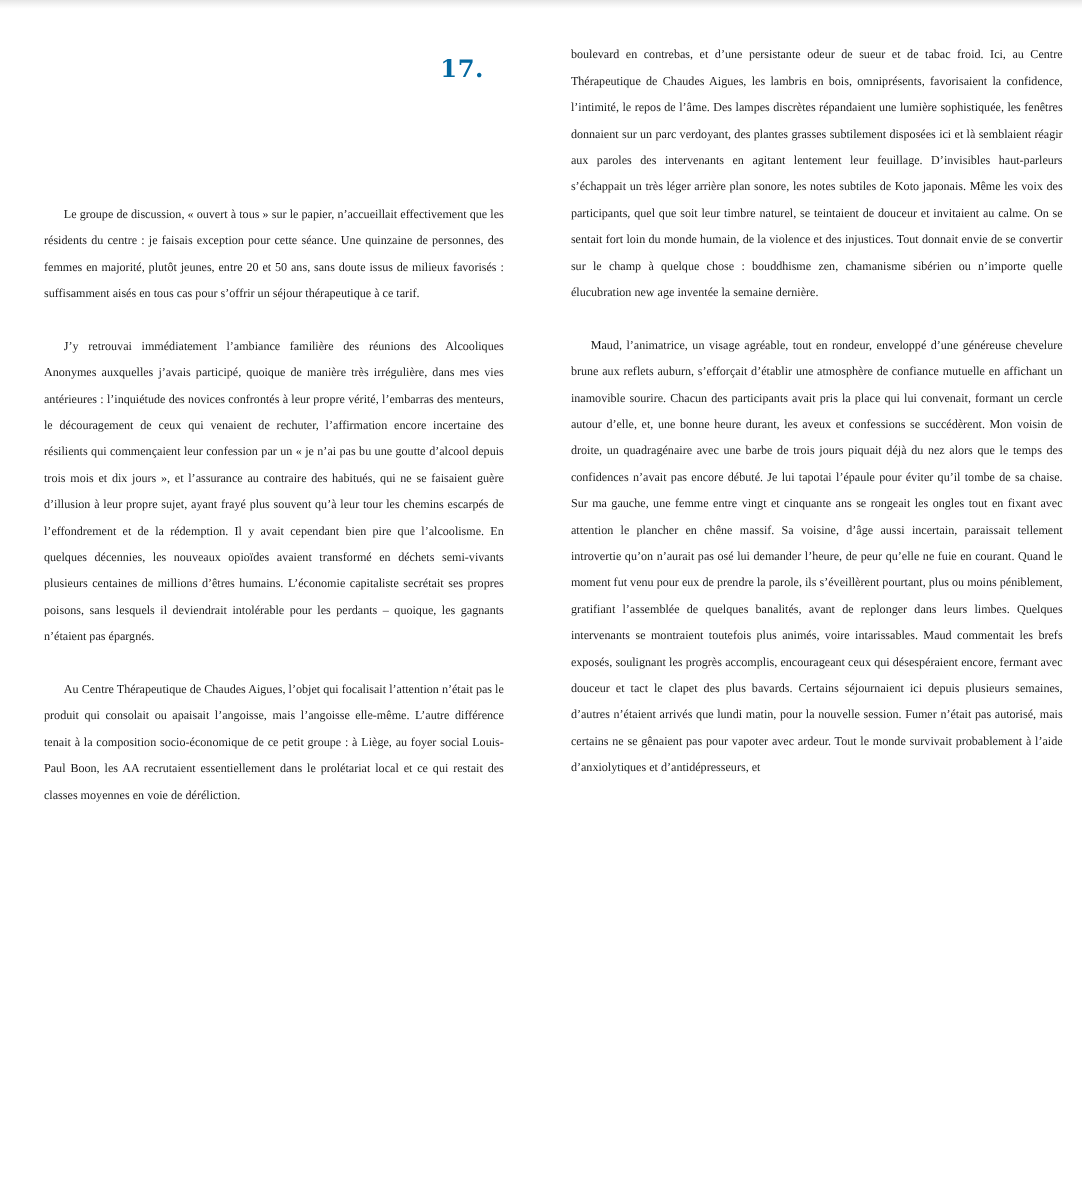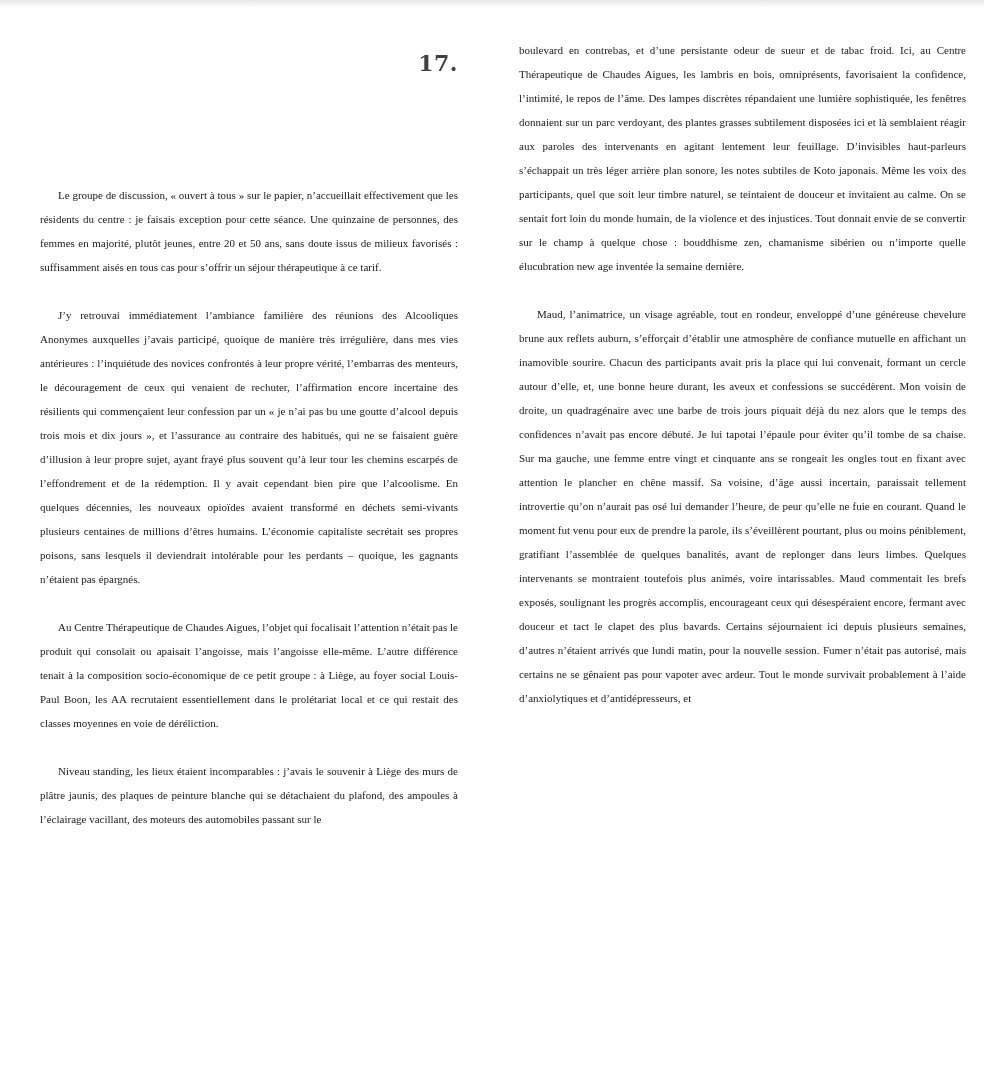--- a/index.html
+++ b/index.html
@@ -29,25 +29,25 @@
       left: 40px;
       width: 418px;
     }
     .page-right {
       left: 519px;
       width: 447px;
     }
     .chapter-number {
       position: absolute;
       top: 50px;
-      right: 0;
+      right: 18px;
       font-family: "DejaVu Serif", "Liberation Serif", serif;
       font-size: 22px;
       font-weight: 700;
-      color: #404040;
+      color: #0369a1;
       letter-spacing: 0.5px;
     }
     .text-block {
       position: absolute;
       left: 0;
       right: 0;
       font-size: 11px;
       line-height: 24px;
       text-align: justify;
       hyphens: manual;
@@ -66,21 +66,20 @@
 <body>
 
 <div class="top-shadow"></div>
 
 <div class="page page-left">
   <div class="chapter-number">17.</div>
   <div class="text-block left-text">
     <p>Le groupe de discussion, « ouvert à tous » sur le papier, n’accueillait effectivement que les résidents du centre : je faisais exception pour cette séance. Une quinzaine de personnes, des femmes en majorité, plutôt jeunes, entre 20 et 50 ans, sans doute issus de milieux favorisés : suffisamment aisés en tous cas pour s’offrir un séjour thérapeutique à ce tarif.</p>
     <p>J’y retrouvai immédiatement l’ambiance familière des réunions des Alcooliques Anonymes auxquelles j’avais participé, quoique de manière très irrégulière, dans mes vies antérieures : l’inquiétude des novices confrontés à leur propre vérité, l’embarras des menteurs, le découragement de ceux qui venaient de rechuter, l’affirmation encore incertaine des résilients qui commençaient leur confession par un « je n’ai pas bu une goutte d’alcool depuis trois mois et dix jours », et l’assurance au contraire des habitués, qui ne se faisaient guère d’illusion à leur propre sujet, ayant frayé plus souvent qu’à leur tour les chemins escarpés de l’effondrement et de la rédemption. Il y avait cependant bien pire que l’alcoolisme. En quelques décennies, les nouveaux opioïdes avaient transformé en déchets semi-vivants plusieurs centaines de millions d’êtres humains. L’économie capitaliste secrétait ses propres poisons, sans lesquels il deviendrait intolérable pour les perdants – quoique, les gagnants n’étaient pas épargnés.</p>
     <p>Au Centre Thérapeutique de Chaudes Aigues, l’objet qui focalisait l’attention n’était pas le produit qui consolait ou apaisait l’angoisse, mais l’angoisse elle-même. L’autre différence tenait à la composition socio-économique de ce petit groupe : à Liège, au foyer social Louis-Paul Boon, les AA recrutaient essentiellement dans le prolétariat local et ce qui restait des classes moyennes en voie de déréliction.</p>
-    <p>Niveau standing, les lieux étaient incomparables : j’avais le souvenir à Liège des murs de plâtre jaunis, des plaques de peinture blanche qui se détachaient du plafond, des ampoules à l’éclairage vacillant, des moteurs des automobiles passant sur le</p>
   </div>
 </div>
 
 <div class="page page-right">
   <div class="text-block right-text">
     <p class="continued">boulevard en contrebas, et d’une persistante odeur de sueur et de tabac froid. Ici, au Centre Thérapeutique de Chaudes Aigues, les lambris en bois, omniprésents, favorisaient la confidence, l’intimité, le repos de l’âme. Des lampes discrètes répandaient une lumière sophistiquée, les fenêtres donnaient sur un parc verdoyant, des plantes grasses subtilement disposées ici et là semblaient réagir aux paroles des intervenants en agitant lentement leur feuillage. D’invisibles haut-parleurs s’échappait un très léger arrière plan sonore, les notes subtiles de Koto japonais. Même les voix des participants, quel que soit leur timbre naturel, se teintaient de douceur et invitaient au calme. On se sentait fort loin du monde humain, de la violence et des injustices. Tout donnait envie de se convertir sur le champ à quelque chose : bouddhisme zen, chamanisme sibérien ou n’importe quelle élucubration new age inventée la semaine dernière.</p>
     <p>Maud, l’animatrice, un visage agréable, tout en rondeur, enveloppé d’une généreuse chevelure brune aux reflets auburn, s’efforçait d’établir une atmosphère de confiance mutuelle en affichant un inamovible sourire. Chacun des participants avait pris la place qui lui convenait, formant un cercle autour d’elle, et, une bonne heure durant, les aveux et confessions se succédèrent. Mon voisin de droite, un quadragénaire avec une barbe de trois jours piquait déjà du nez alors que le temps des confidences n’avait pas encore débuté. Je lui tapotai l’épaule pour éviter qu’il tombe de sa chaise. Sur ma gauche, une femme entre vingt et cinquante ans se rongeait les ongles tout en fixant avec attention le plancher en chêne massif. Sa voisine, d’âge aussi incertain, paraissait tellement introvertie qu’on n’aurait pas osé lui demander l’heure, de peur qu’elle ne fuie en courant. Quand le moment fut venu pour eux de prendre la parole, ils s’éveillèrent pourtant, plus ou moins péniblement, gratifiant l’assemblée de quelques banalités, avant de replonger dans leurs limbes. Quelques intervenants se montraient toutefois plus animés, voire intarissables. Maud commentait les brefs exposés, soulignant les progrès accomplis, encourageant ceux qui désespéraient encore, fermant avec douceur et tact le clapet des plus bavards. Certains séjournaient ici depuis plusieurs semaines, d’autres n’étaient arrivés que lundi matin, pour la nouvelle session. Fumer n’était pas autorisé, mais certains ne se gênaient pas pour vapoter avec ardeur. Tout le monde survivait probablement à l’aide d’anxiolytiques et d’antidépresseurs, et</p>
   </div>
 </div>
 

